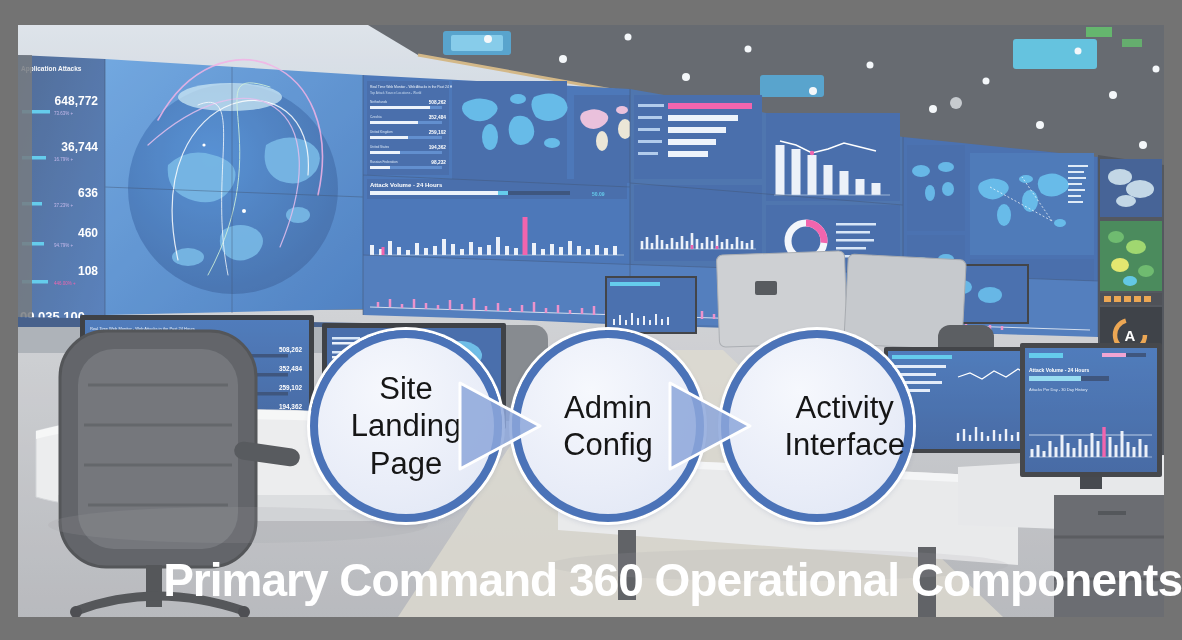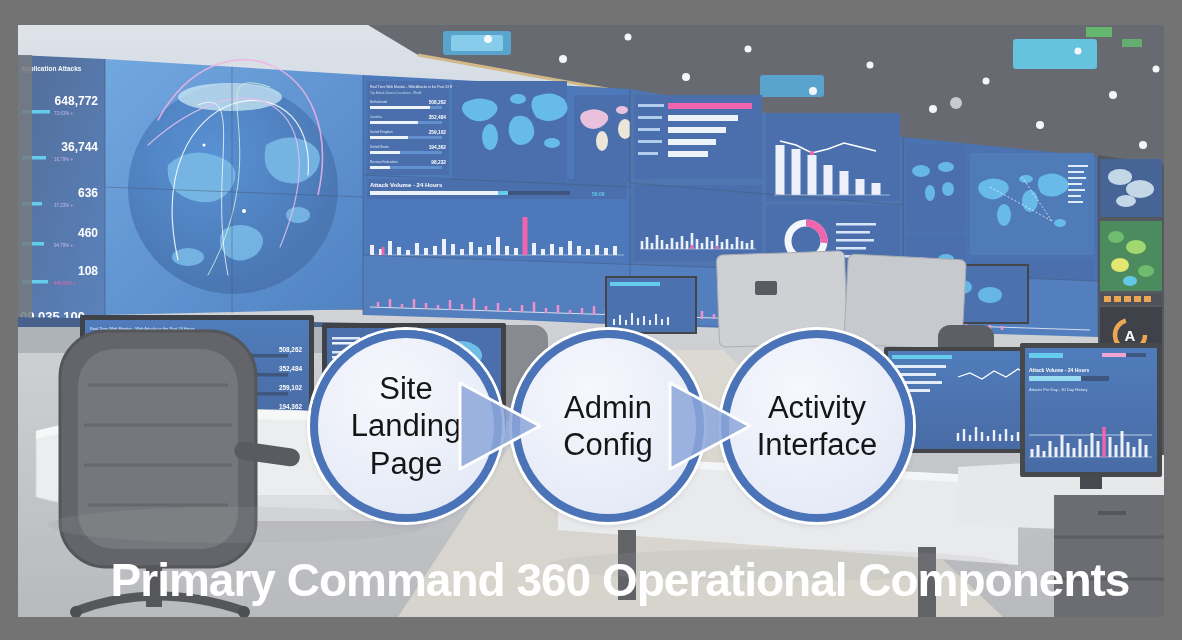--- a/index.html
+++ b/index.html
@@ -15,21 +15,21 @@
     display:flex;align-items:center;justify-content:center;text-align:center;
     z-index:2;
   }
   .node .label{
     white-space:pre-line;color:#161616;font-size:31px;line-height:1.2;
     font-weight:400;letter-spacing:0px;
   }
   .arrow{position:absolute;z-index:3;}
   .big-title{
     position:absolute;left:58px;top:553px;width:1124px;z-index:4;
-    text-align:center;color:#ffffff;font-size:46px;font-weight:700;letter-spacing:-1px;
+    text-align:right;color:#ffffff;font-size:46px;font-weight:700;letter-spacing:-1px;
   }
   svg text{font-family:"Liberation Sans",sans-serif;}
 </style>
 </head>
 <body>
 
 <div class="slide">
 
   <div class="photo">
     <svg width="1146" height="592" viewBox="0 0 1146 592">
@@ -511,21 +511,21 @@
 
   <div class="node" style="left:512px;top:330px;">
     <div class="label">Admin
 Config</div>
   </div>
   <div class="node" style="left:310px;top:330px;">
     <div class="label">Site
 Landing
 Page</div>
   </div>
-  <div class="node" style="left:721px;top:330px;">
+  <div class="node" style="left:721px;top:330px;justify-content:flex-end;">
     <div class="label">Activity
 Interface</div>
   </div>
 
   <svg class="arrow" style="left:458px;top:380px;" width="86" height="92">
     <polygon points="2,3 82,46 2,89" fill="rgba(141,167,219,0.85)" stroke="#ffffff" stroke-width="3" stroke-linejoin="round"></polygon>
   </svg>
   <svg class="arrow" style="left:668px;top:380px;" width="86" height="92">
     <polygon points="2,3 82,46 2,89" fill="rgba(141,167,219,0.85)" stroke="#ffffff" stroke-width="3" stroke-linejoin="round"></polygon>
   </svg>

